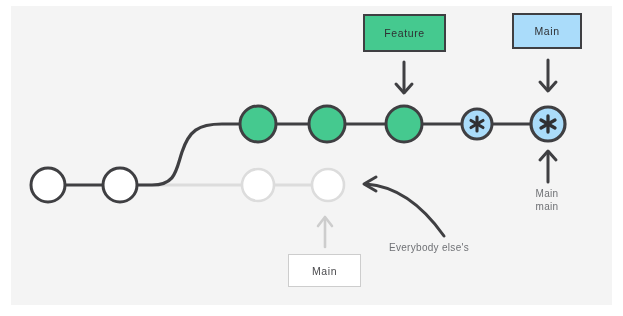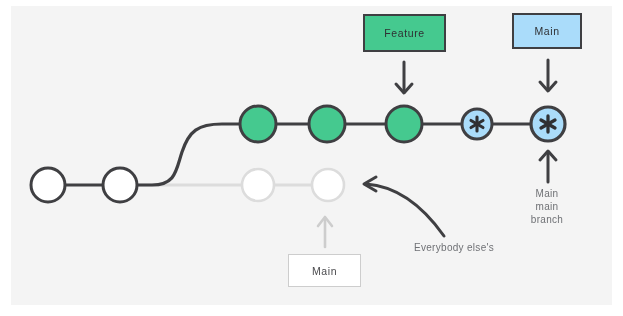--- a/index.html
+++ b/index.html
@@ -70,21 +70,21 @@
   }
   .annotation {
     position: absolute;
     color: #6f7175;
     font-size: 10px;
     line-height: 13px;
     text-align: center;
     letter-spacing: 0.3px;
   }
   .annotation.everybody {
-    left: 394px;
+    left: 369px;
     top: 241px;
     width: 120px;
   }
   .annotation.your-main {
     left: 514px;
     top: 187px;
     width: 66px;
   }
 </style>
 </head>
@@ -179,16 +179,15 @@
     <span>Main</span>
   </div>
 
   <div class="annotation everybody">
     <div>Everybody else's</div>
   </div>
 
   <div class="annotation your-main">
     <div>Main</div>
     <div>main</div>
-    <div>branch</div>
   </div>
 
 </div>
 
 </body></html>

